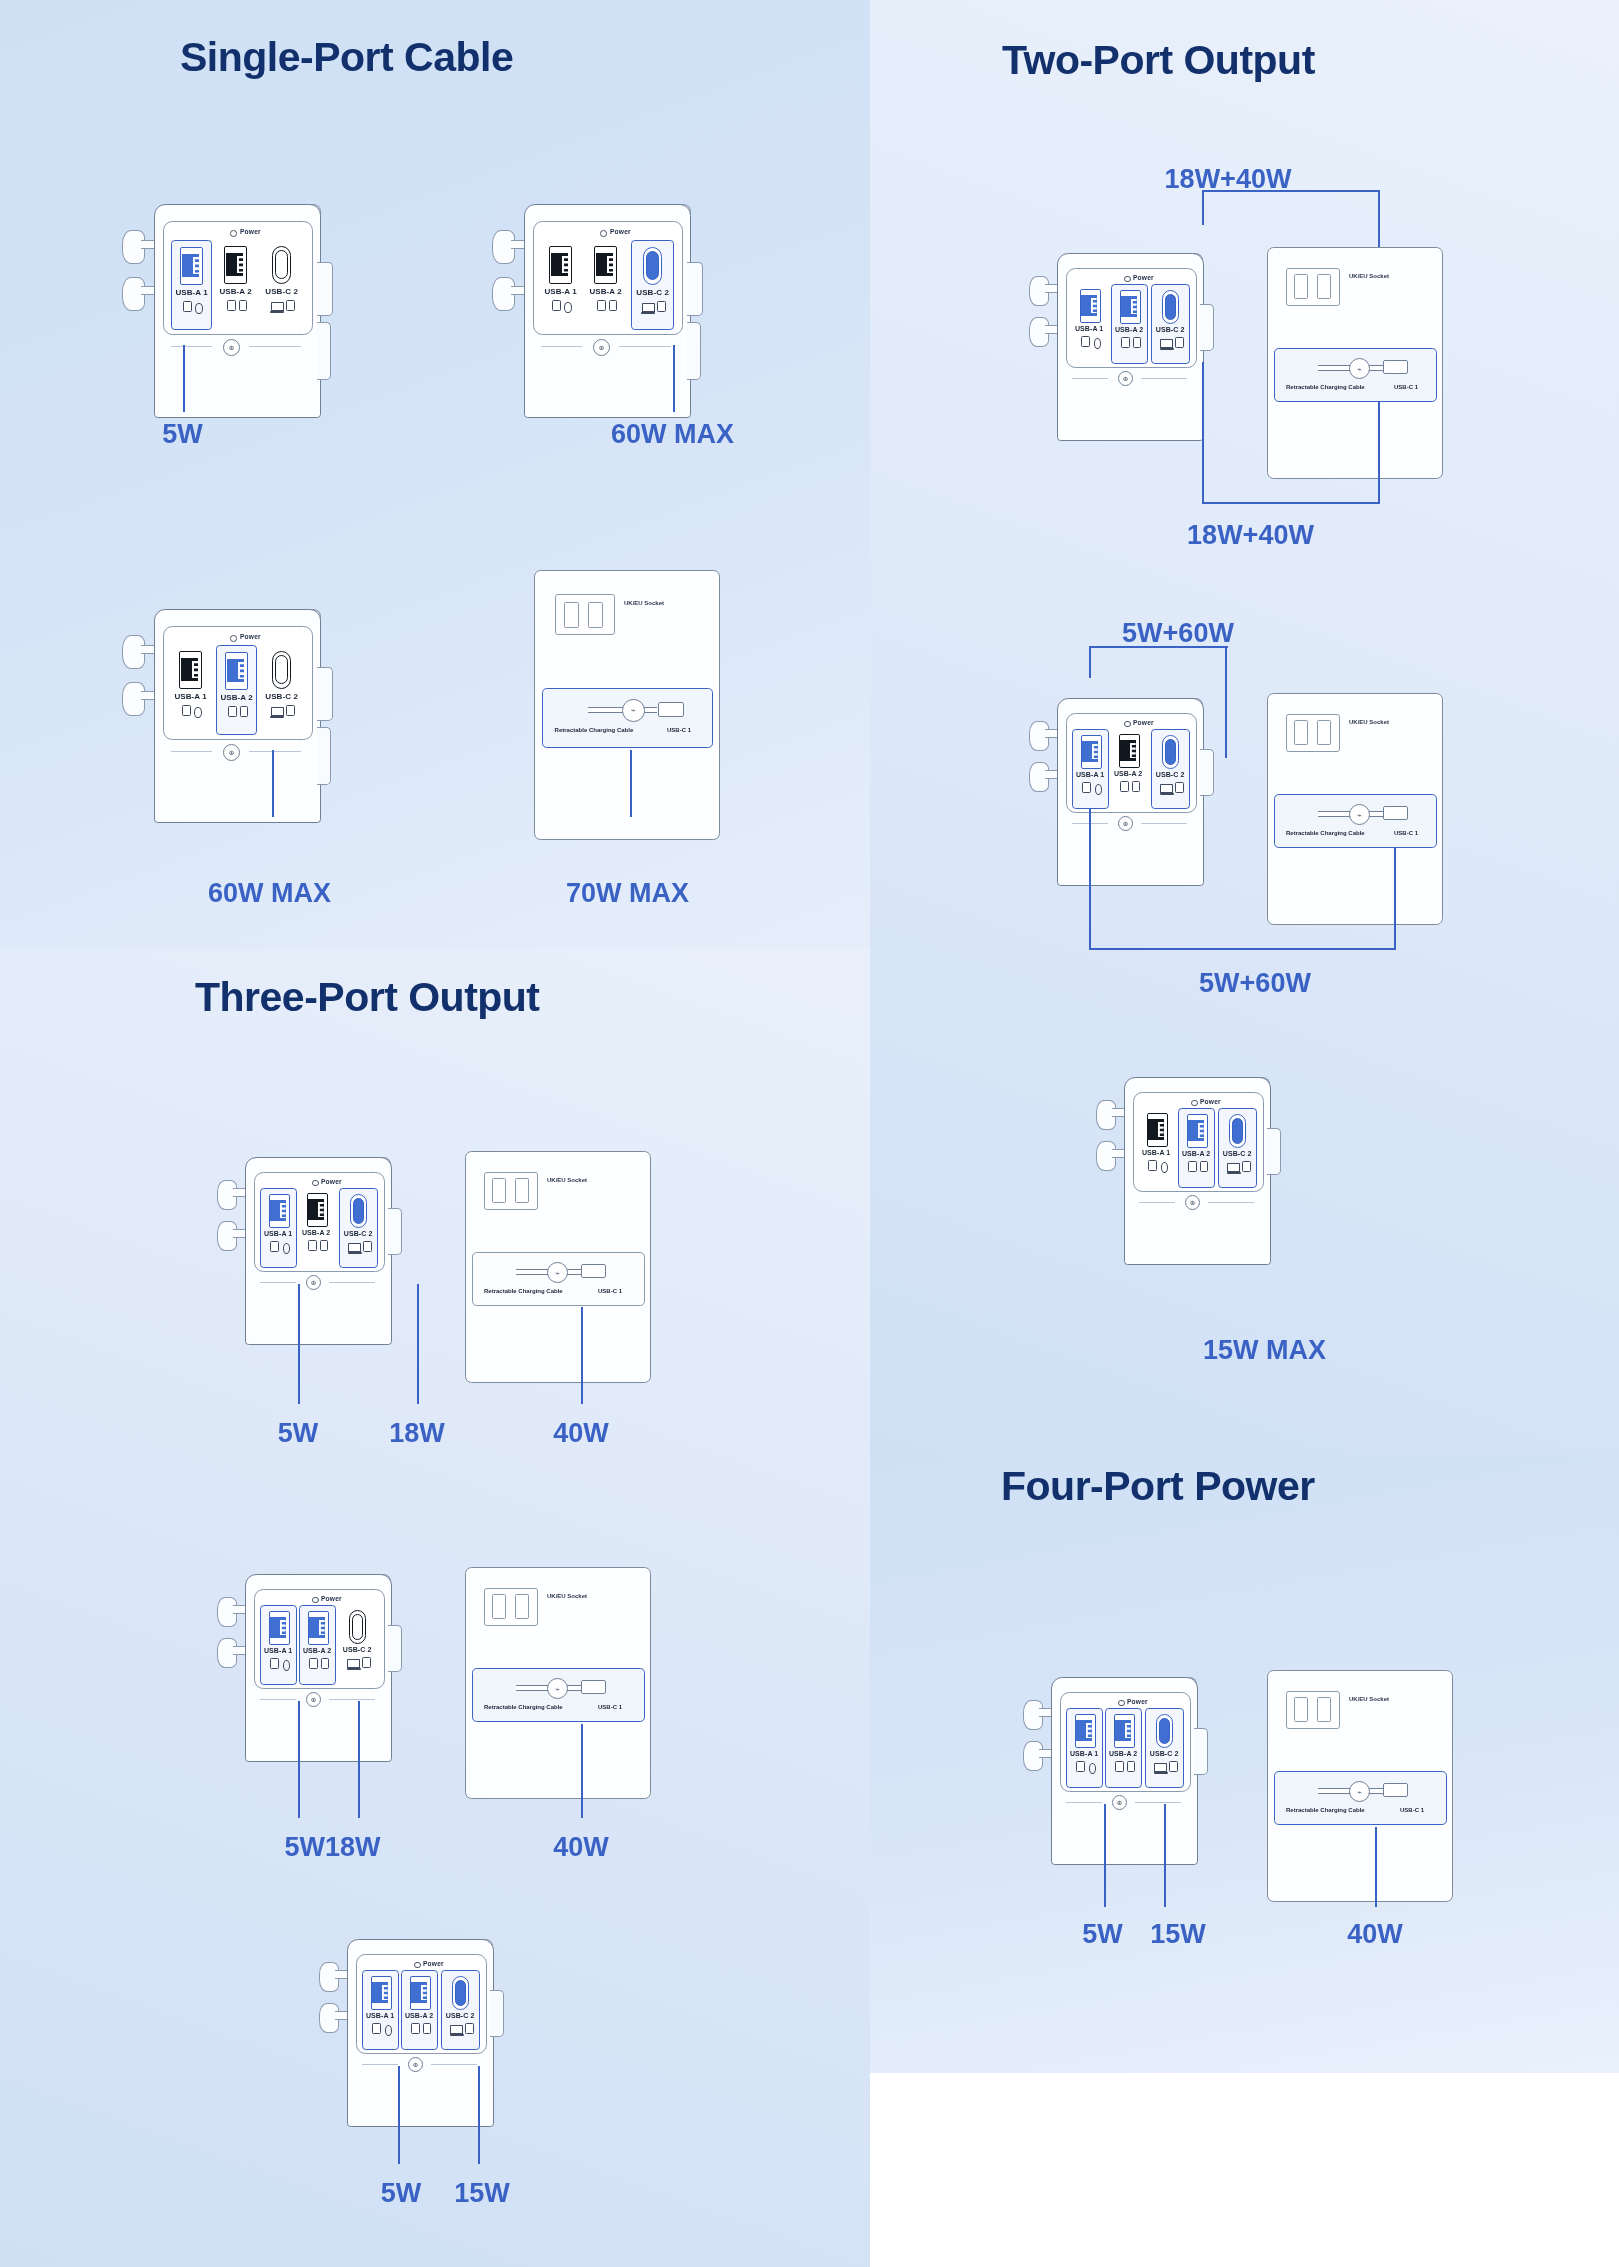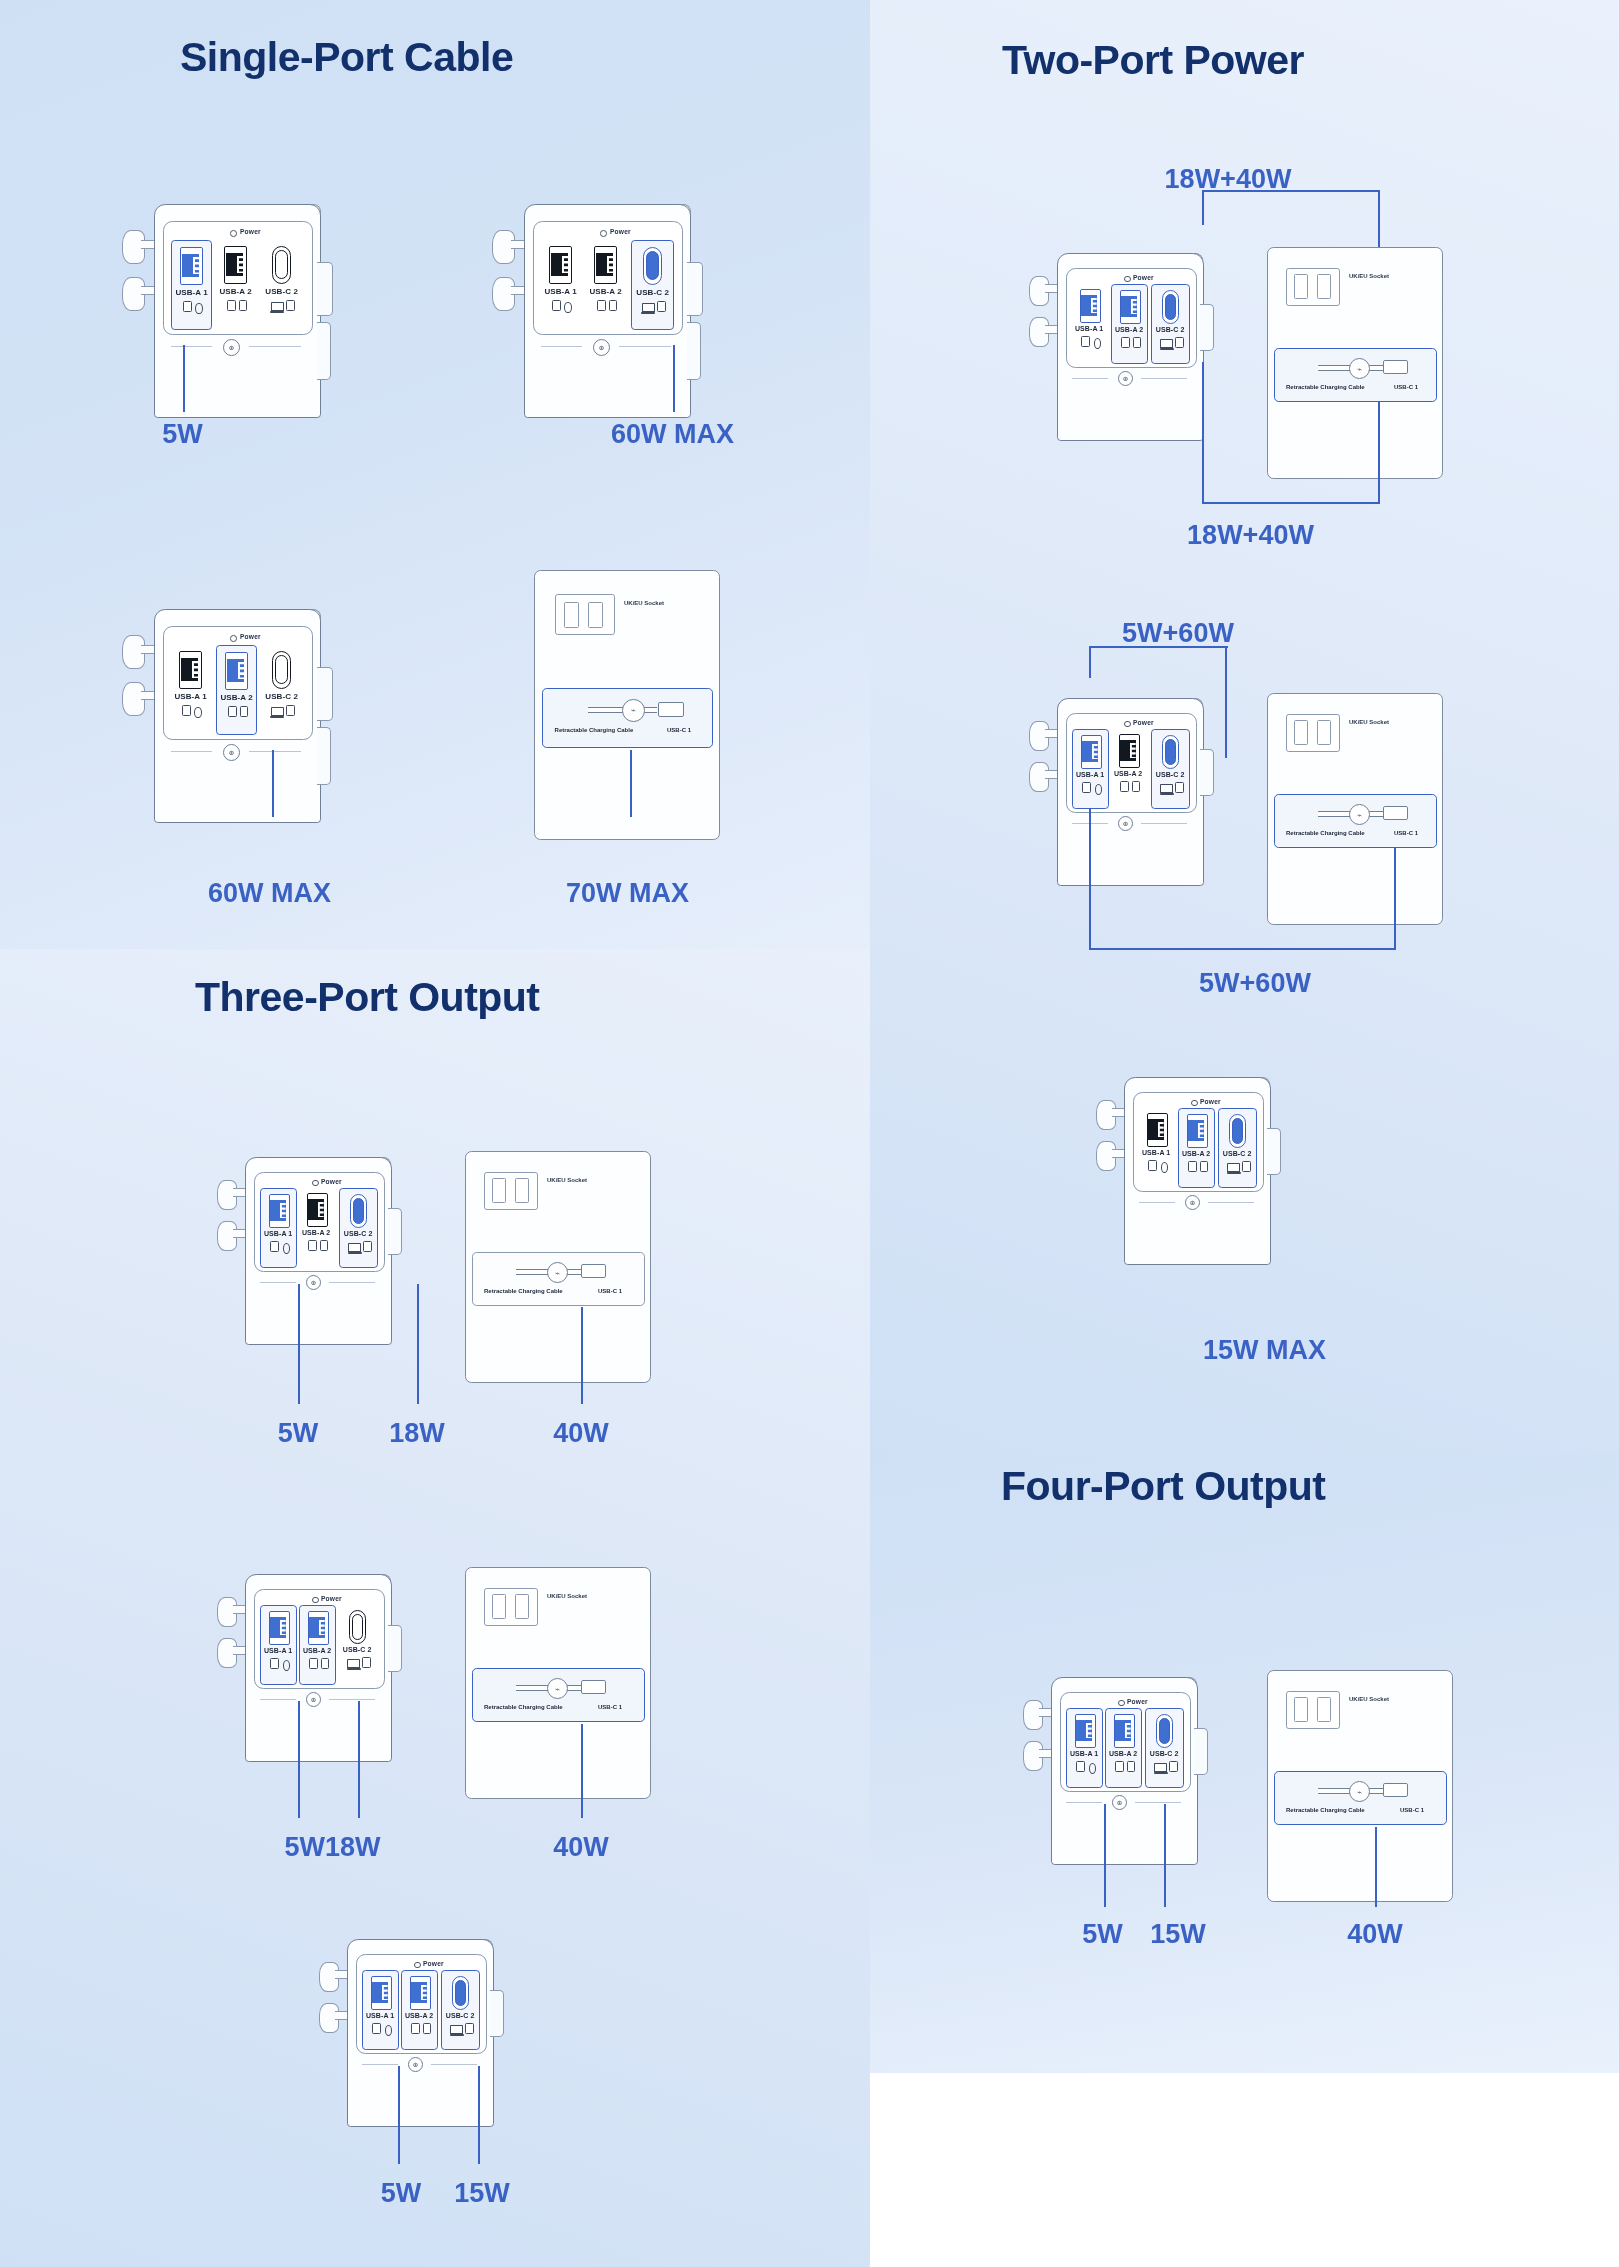--- a/index.html
+++ b/index.html
@@ -131,23 +131,23 @@
 </head>
 <body>
 
 <div class="panel" id="panel-single"></div>
 <div class="panel" id="panel-two"></div>
 <div class="panel" id="panel-three"></div>
 <div class="panel" id="panel-four"></div>
 <div class="panel" id="panel-blank"></div>
 
 <div class="sec-title" style="left:180px;top:34px;">Single-Port Cable</div>
-<div class="sec-title" style="left:1002px;top:37px;">Two-Port Power</div>
+<div class="sec-title" style="left:1002px;top:37px;">Two-Port Output</div>
 <div class="sec-title" style="left:195px;top:974px;">Three-Port Output</div>
-<div class="sec-title" style="left:1001px;top:1463px;">Four-Port Output</div>
+<div class="sec-title" style="left:1001px;top:1463px;">Four-Port Power</div>
 
 <div class="device" style="left:122px;top:204px;width:230px;height:225px;">
   <div class="dev-shoulder" style="left:45px;top:0;width:152px;height:15px;"></div>
   <div class="prong" style="left:0;top:26px;width:20.6px;height:32px;border-radius:40% 7.5px 7.5px 40%;"></div>
   <div class="prong-pin" style="left:19px;top:36px;width:24px;"></div>
   <div class="prong" style="left:0;top:73px;width:20.6px;height:32px;border-radius:40% 7.5px 7.5px 40%;"></div>
   <div class="prong-pin" style="left:19px;top:82px;width:24px;"></div>
   <div class="dev-body" style="width:165px;height:212px;"></div>
   <div class="side-tab" style="left:195px;top:58px;width:15px;height:52px;"></div>
   <div class="side-tab" style="left:195px;top:118px;width:13px;height:56px;"></div>

